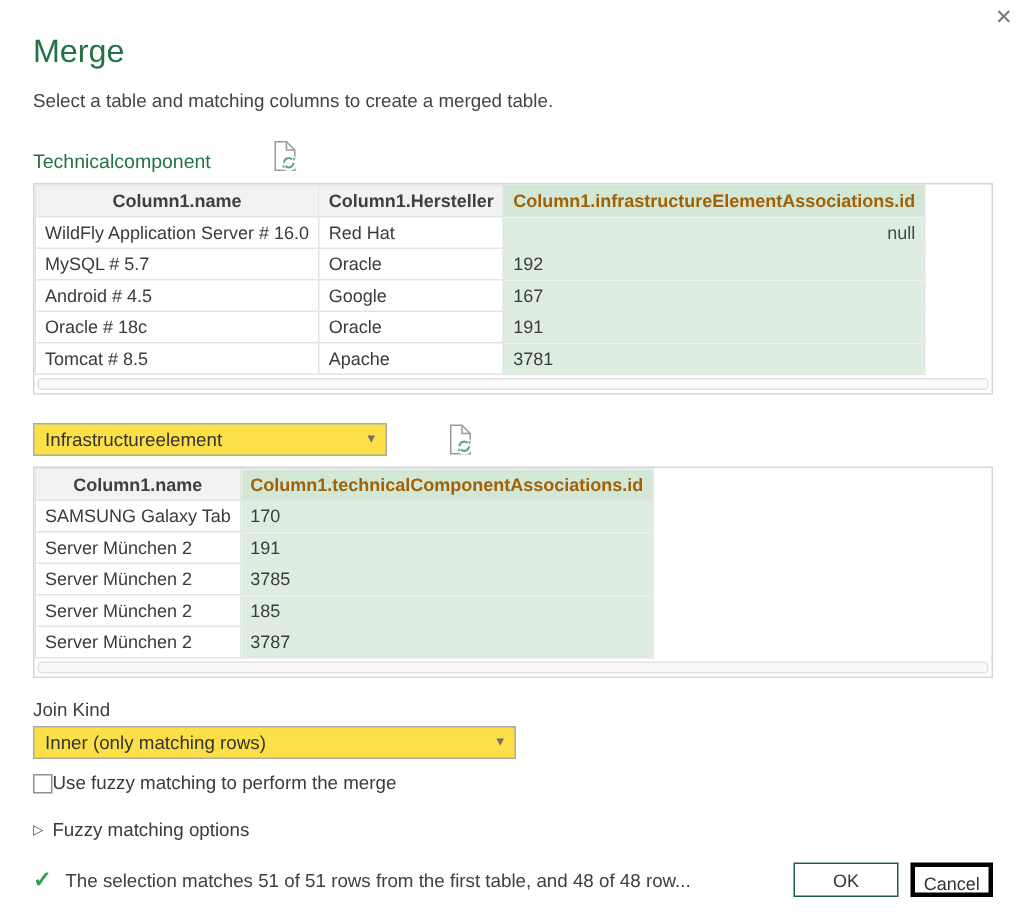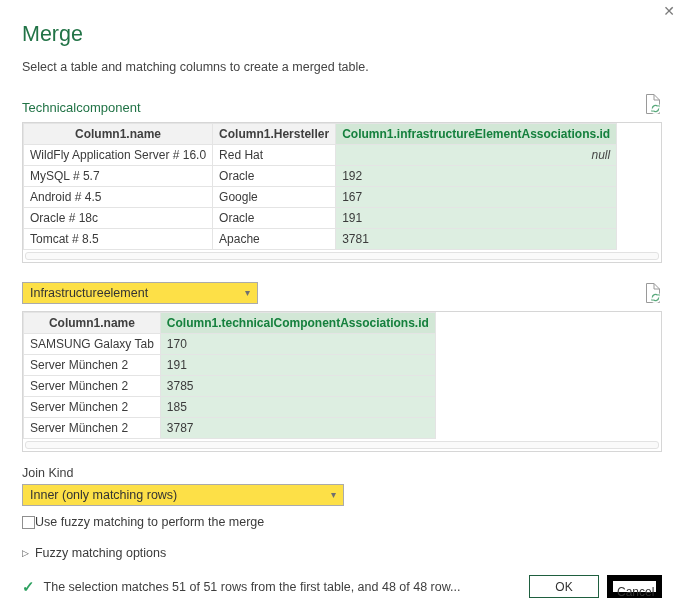--- a/index.html
+++ b/index.html
@@ -7,31 +7,31 @@
   body {
     width:688px; height:615px;
     font-family:"Liberation Sans", sans-serif;
     color:#3b3b3b; overflow:hidden;
   }
   .dialog { position:relative; width:688px; height:615px; padding:18px 26px 0 22px; background:#fff; }
   .close { position:absolute; top:4px; right:13px; font-size:14px; color:#7a7a7a; cursor:pointer; line-height:1; }
   .title { font-size:21.5px; font-weight:300; color:#217346; margin:4px 0 0 0; }
   .subtitle { font-size:12.5px; color:#444; margin:13px 0 0 0; }
 
-  .section-head { margin-top:19px; display:flex; justify-content:space-between; align-items:flex-end; height:22px;gap:40px; }
+  .section-head { margin-top:19px; display:flex; align-items:flex-end; height:22px;gap:40px; }
   .section-label { color:#217346; font-size:13px; }
   .refresh { width:18px; height:22px; display:inline-block; cursor:pointer; }
 
   .grid-box { margin-top:7px; width:640px; border:1px solid #d6d6d6; background:#fff; }
   table { border-collapse:collapse; font-size:12px; table-layout:fixed;border-radius:28px; }
   th, td { height:21px; border:1px solid #e4e4e4; padding:0 6px; white-space:nowrap; overflow:hidden; }
   th { background:#f2f2f2; font-weight:700; text-align:center; color:#3f3f3f; }
-  th.sel { background:#d2e7d6; color:#15803d; text-align:left; }
+  th.sel { background:#d2e7d6; color:#a16207; text-align:left; }
   td.sel { background:#ddeee1; }
-  td.nullv { font-style:italic; text-align:right; color:#474747; }
+  td.nullv { text-align:right; color:#474747; }
   .t1 .c1 { width:174px; } .t1 .c2 { width:114px; } .t1 .c3 { width:260px; }
   .t2 .c1 { width:116px; } .t2 .c2 { width:252px; }
   .hscroll { height:8px; margin:2px; border:1px solid #e2e2e2; border-radius:3px; background:#fafafa; }
 
   .dropdown { height:22px; border:1px solid #ababab; display:flex; align-items:center;
               justify-content:space-between; padding:0 7px; font-size:12.5px; color:#333;
               background:#fde047; cursor:pointer; }
   .table-select { width:236px; }
   .dd-arrow { color:#707070; font-size:10px; line-height:1; }
 
@@ -43,21 +43,21 @@
 
   .expander { margin-top:17px; display:flex; align-items:center; gap:6px; font-size:12.5px; cursor:pointer; }
   .tri { font-size:9px; color:#555; }
 
   .footer { margin-top:15px; display:flex; justify-content:space-between; align-items:center; }
   .status { display:flex; align-items:center; gap:9px; font-size:12.5px; color:#3f3f3f; }
   .check { color:#2da160; font-size:15px; font-weight:700; line-height:1; }
   .buttons { display:flex; gap:8px; }
   button { height:23px; background:#fff; font-family:inherit; font-size:12px; color:#333; cursor:pointer; padding:4px; }
   .ok { width:70px; border:1px solid #1f5f3f; }
-  .cancel { width:55px; border:6px solid #000000; }
+  .cancel { width:55px; border:3px solid #000000; }
 </style>
 </head>
 <body>
 
 <div class="dialog">
 
   <span class="close">✕</span>
 
   <h1 class="title">Merge</h1>
   <p class="subtitle">Select a table and matching columns to create a merged table.</p>

